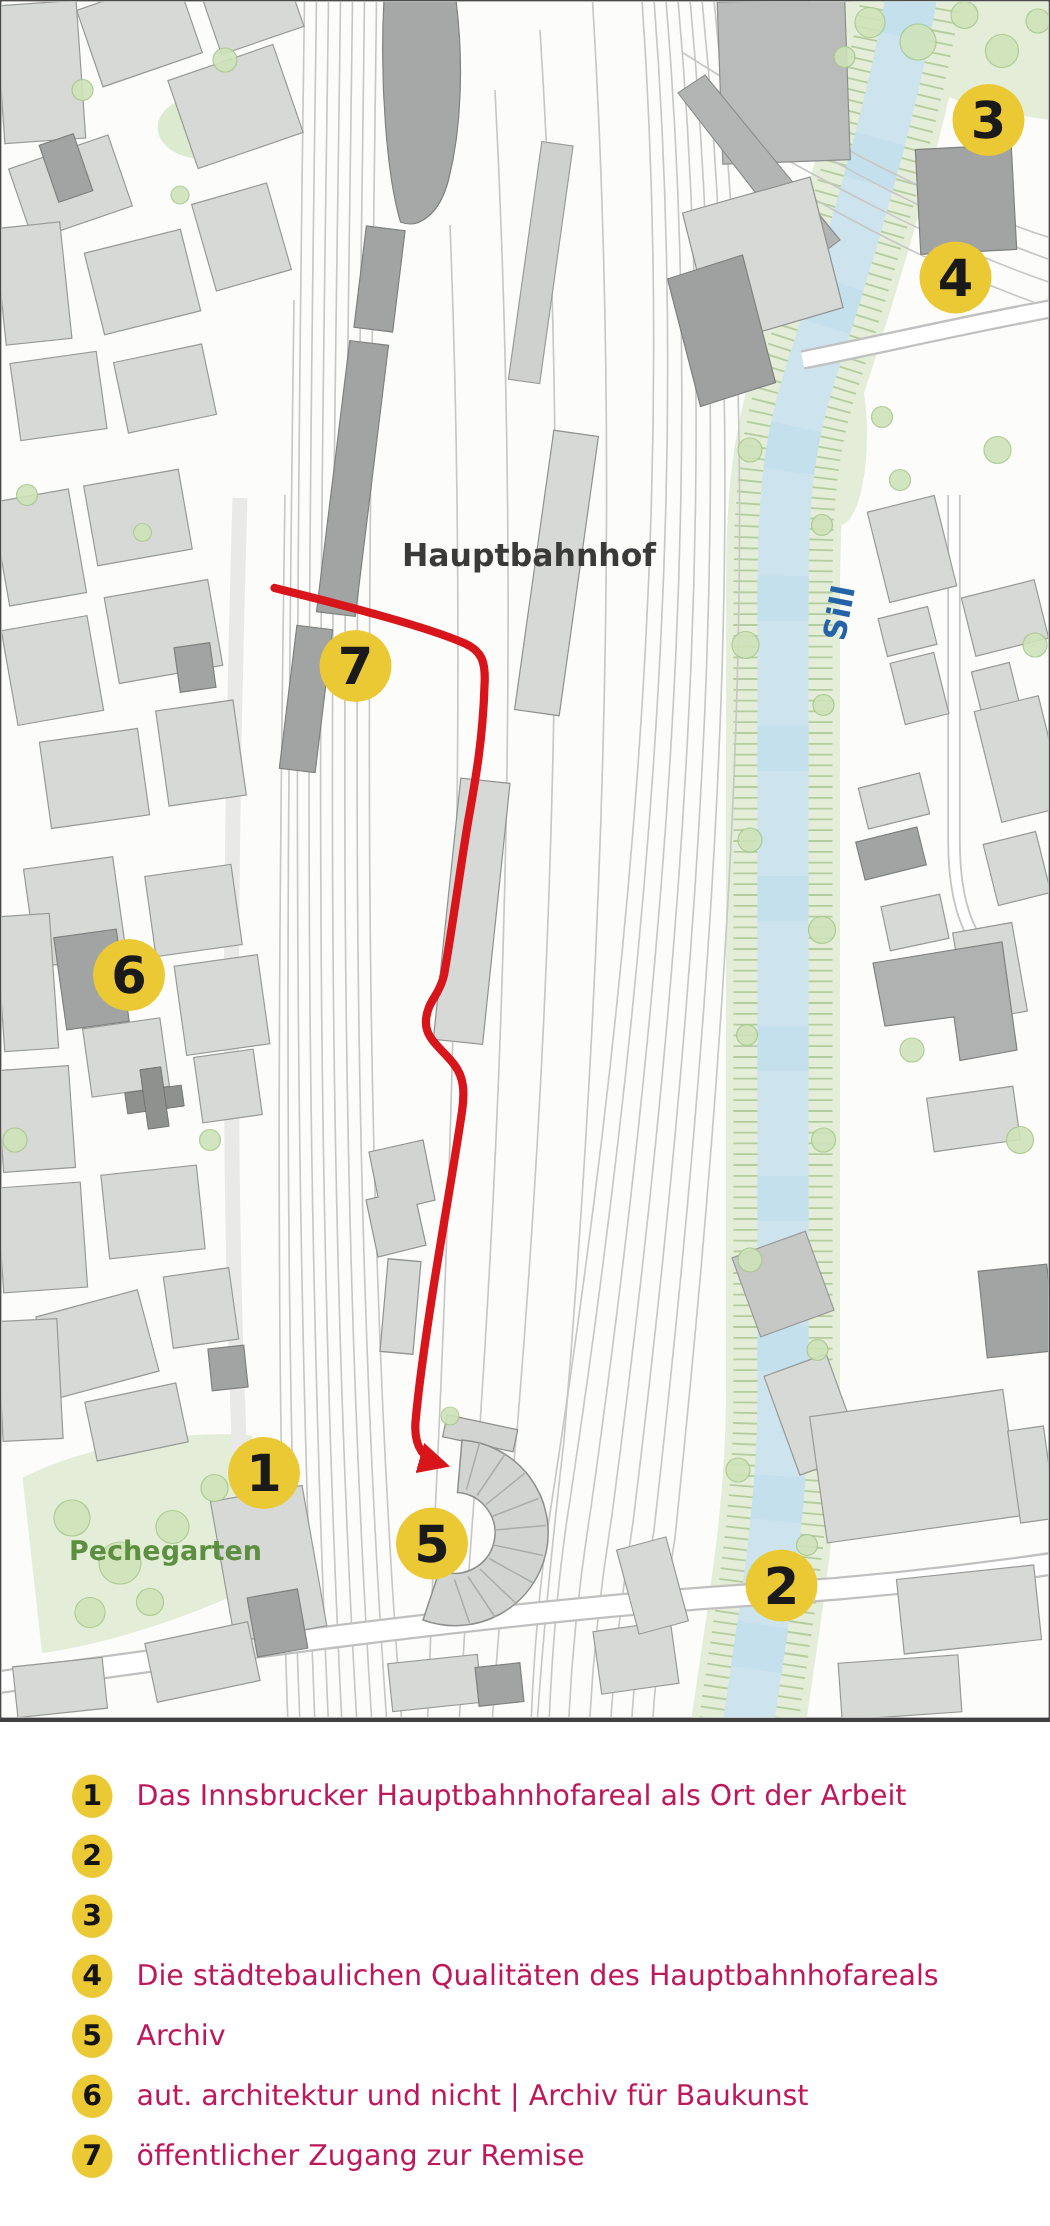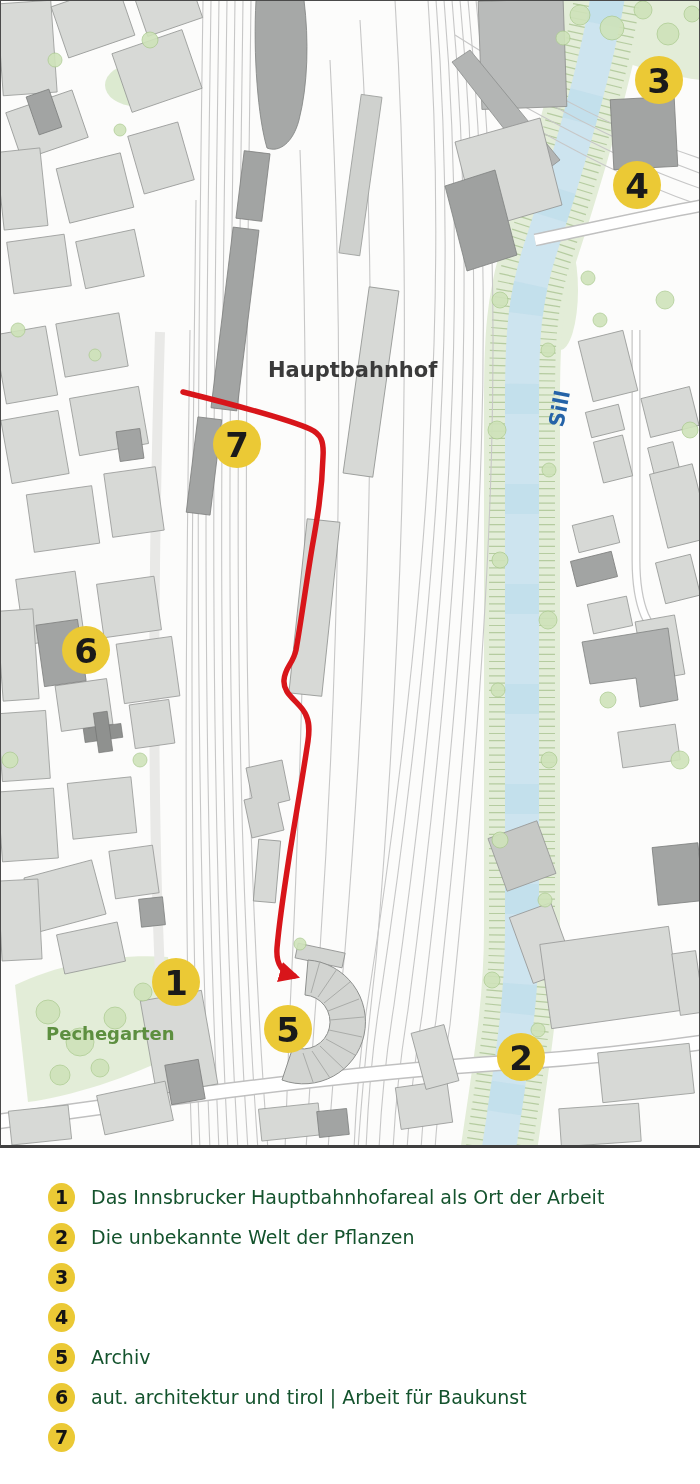--- a/index.html
+++ b/index.html
@@ -10,21 +10,21 @@
     border:1px solid #4a4a4a;border-bottom:3px solid #3f3f3f;
     background:#fcfcfb;overflow:hidden;
   }
   .legend{position:absolute;left:0;top:1177px;width:700px;}
   .legend-row{display:flex;align-items:center;height:40px;padding-left:48px;}
   .legend-badge{
     flex:0 0 auto;width:27px;height:29px;border-radius:50%;
     background:#ebc935;color:#141414;font-size:19px;font-weight:bold;
     display:flex;align-items:center;justify-content:center;line-height:1;
   }
-  .legend-label{margin-left:16px;font-size:19px;color:#14532d;white-space:nowrap;}
+  .legend-label{margin-left:16px;font-size:19px;color:#be185d;white-space:nowrap;}
   svg text{user-select:none;}
 </style>
 </head>
 <body>
 
 <div class="page">
 
   <div class="map-frame">
   <svg width="698" height="1144" viewBox="1 1 698 1144" xmlns="http://www.w3.org/2000/svg">
     <defs>
@@ -285,34 +285,35 @@
   </svg>
   </div>
 
   <div class="legend">
     <div class="legend-row">
       <div class="legend-badge">1</div>
       <div class="legend-label">Das Innsbrucker Hauptbahnhofareal als Ort der Arbeit</div>
     </div>
     <div class="legend-row">
       <div class="legend-badge">2</div>
-      <div class="legend-label">Die unbekannte Welt der Pflanzen</div>
     </div>
     <div class="legend-row">
       <div class="legend-badge">3</div>
     </div>
     <div class="legend-row">
       <div class="legend-badge">4</div>
+      <div class="legend-label">Die städtebaulichen Qualitäten des Hauptbahnhofareals</div>
     </div>
     <div class="legend-row">
       <div class="legend-badge">5</div>
       <div class="legend-label">Archiv</div>
     </div>
     <div class="legend-row">
       <div class="legend-badge">6</div>
-      <div class="legend-label">aut. architektur und tirol | Arbeit für Baukunst</div>
+      <div class="legend-label">aut. architektur und nicht | Archiv für Baukunst</div>
     </div>
     <div class="legend-row">
       <div class="legend-badge">7</div>
+      <div class="legend-label">öffentlicher Zugang zur Remise</div>
     </div>
   </div>
 
 </div>
 
 </body></html>

